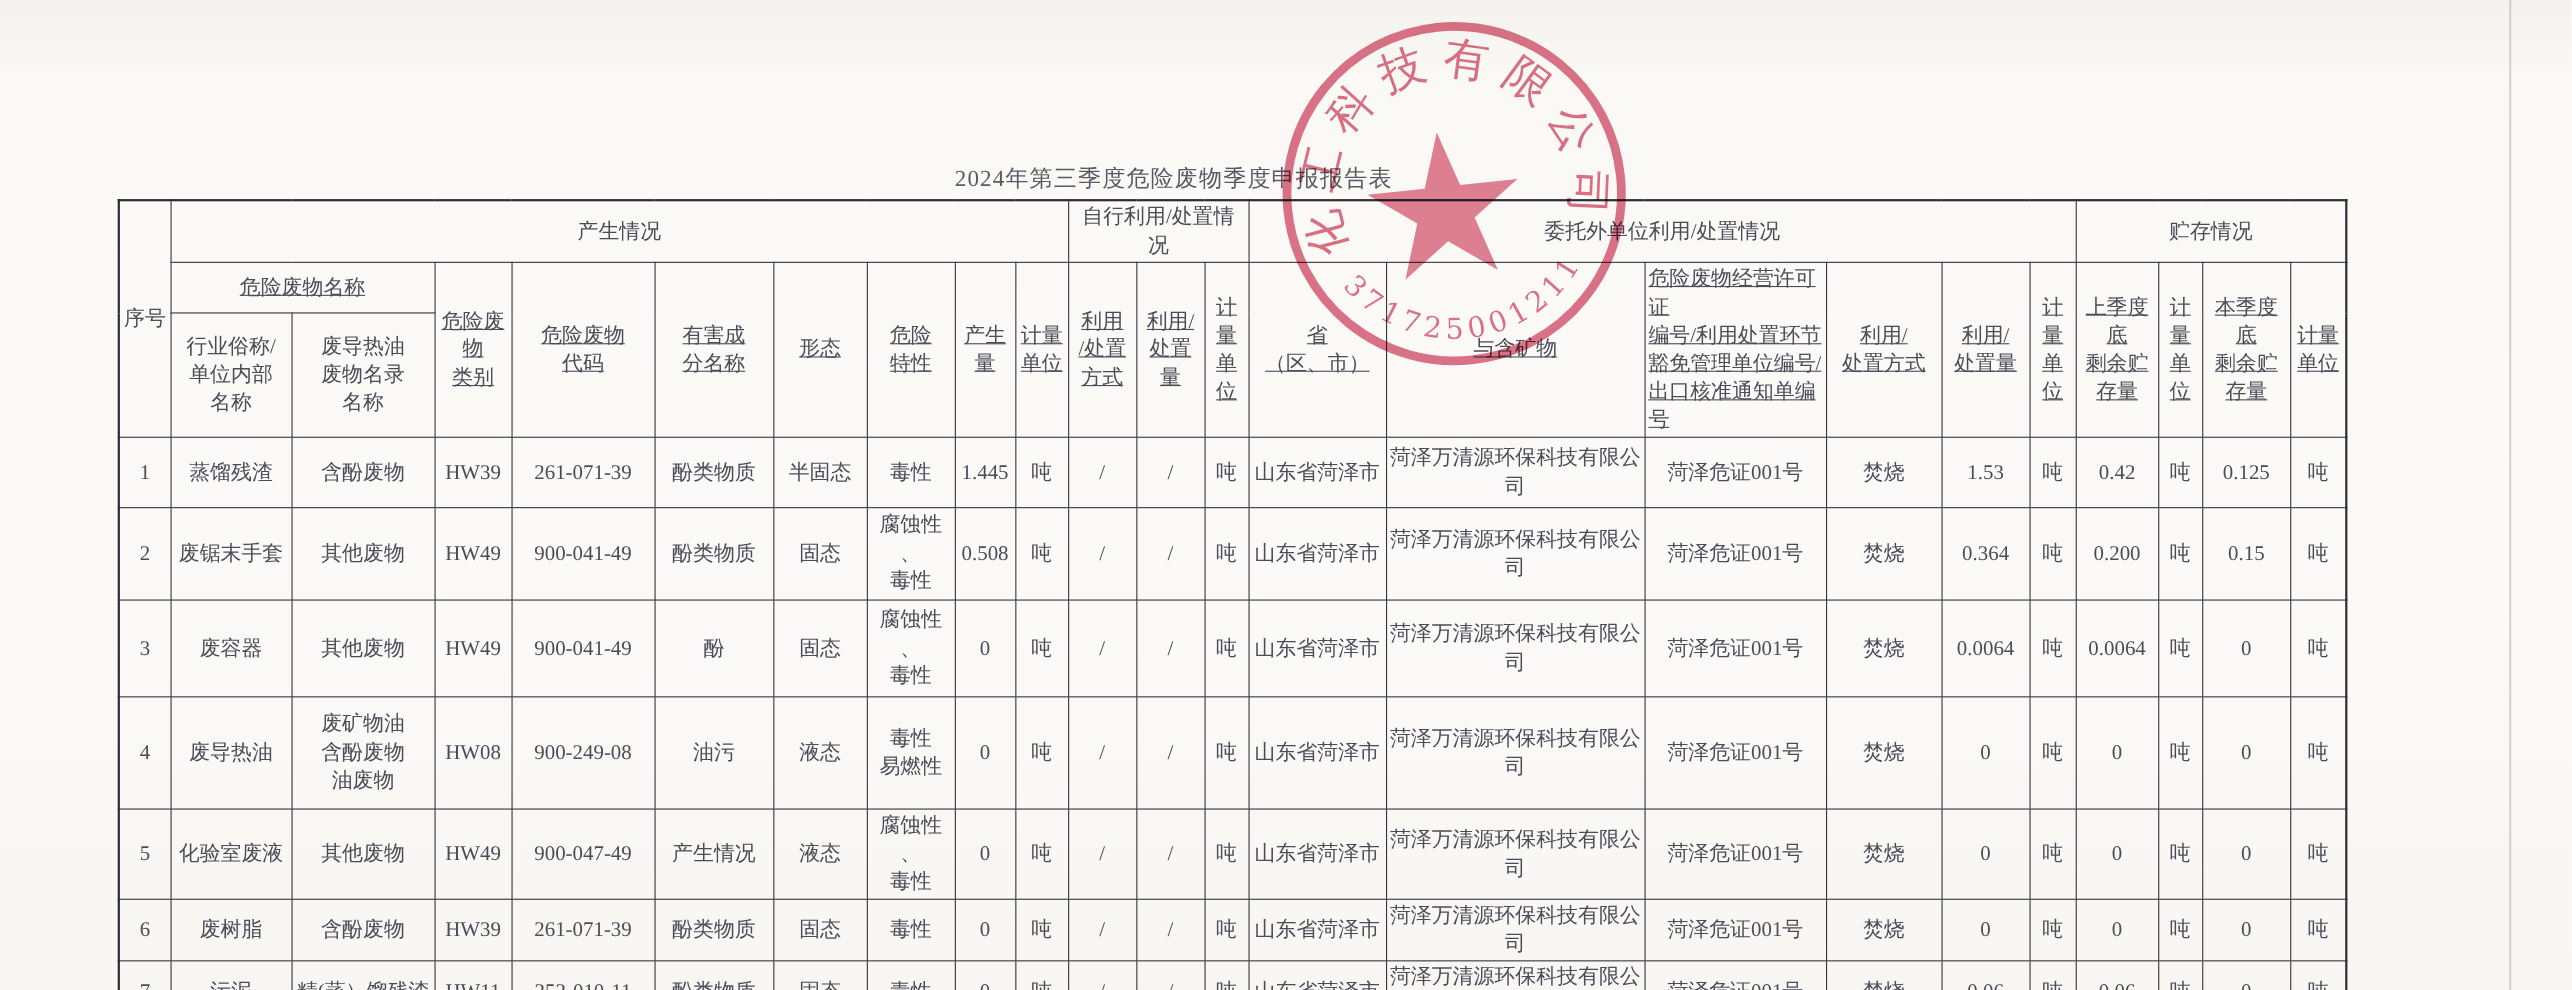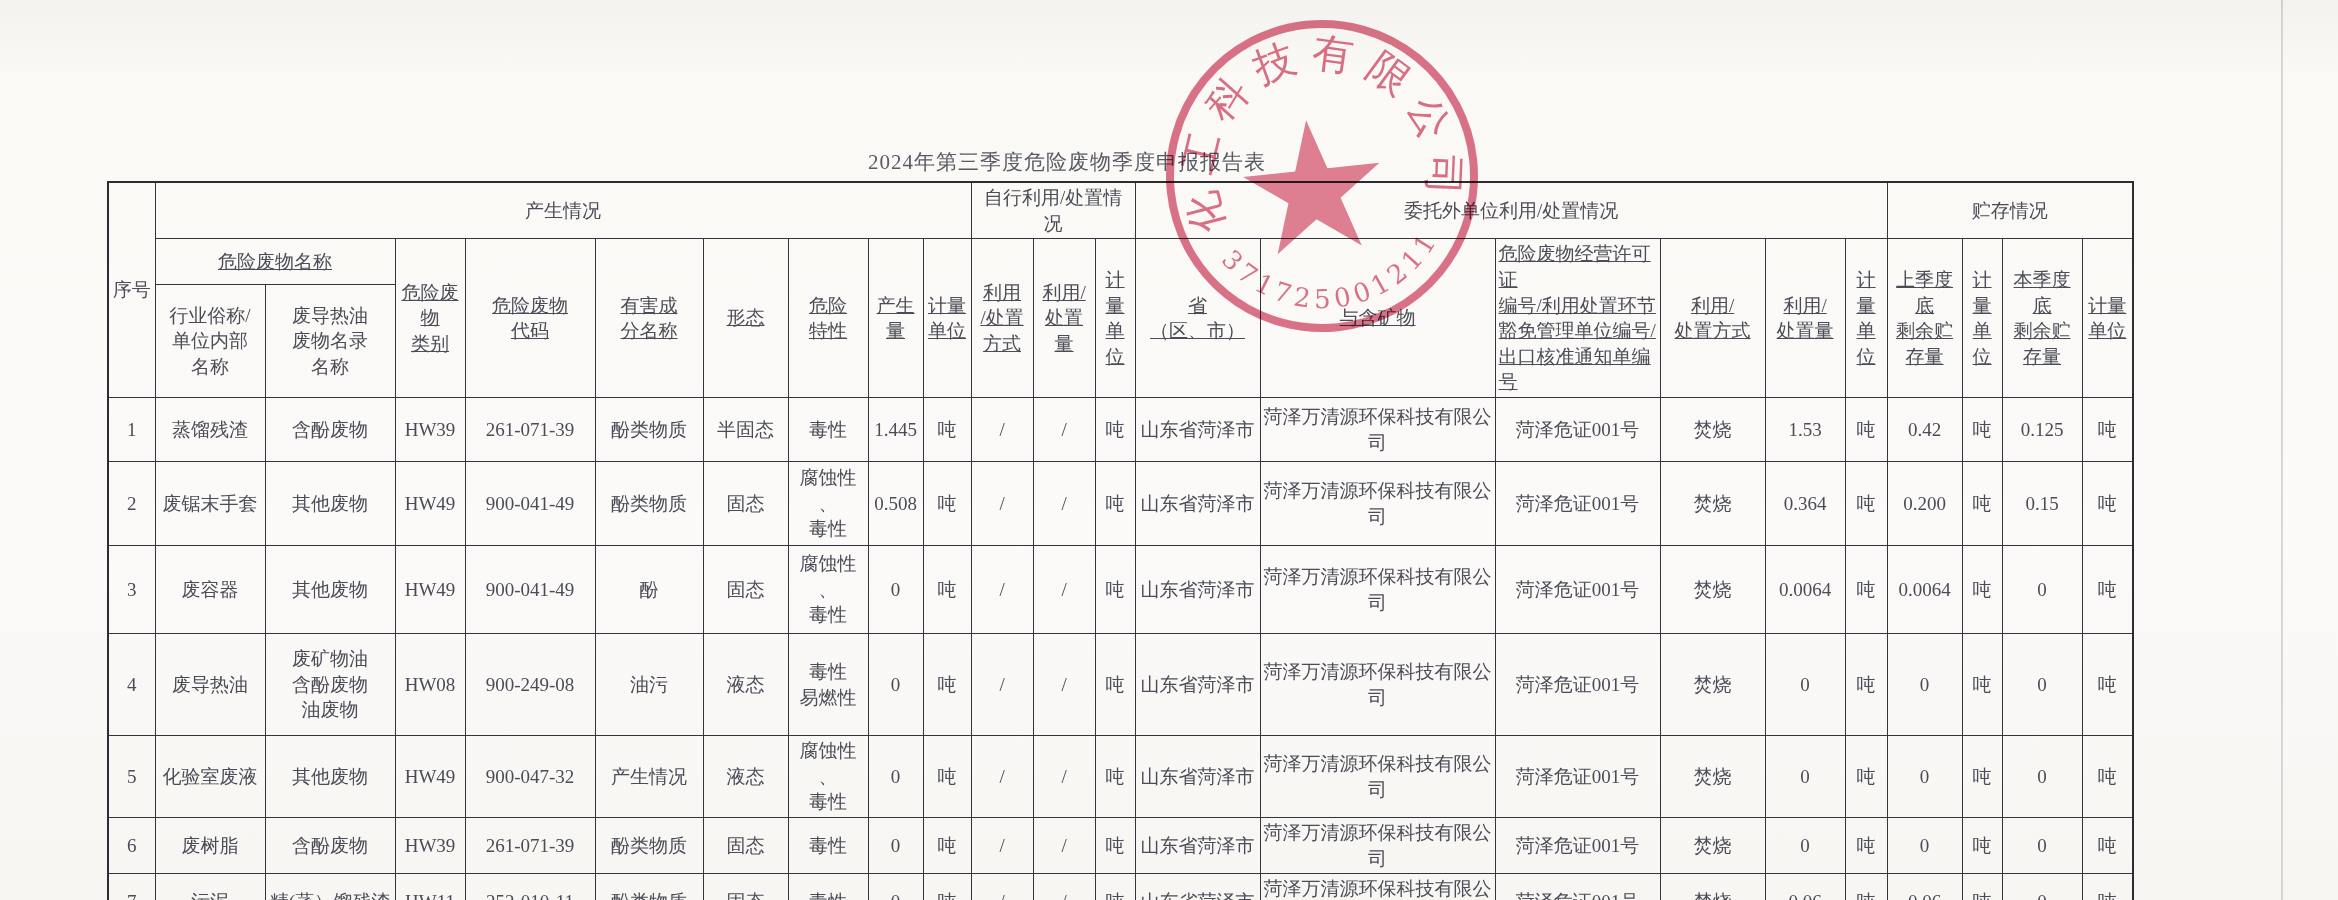--- a/index.html
+++ b/index.html
@@ -259,21 +259,21 @@
           <td>0</td>
           <td>吨</td>
           <td>0</td>
           <td>吨</td>
         </tr>
         <tr>
           <td>5</td>
           <td>化验室废液</td>
           <td>其他废物</td>
           <td>HW49</td>
-          <td>900-047-32</td>
+          <td>900-047-49</td>
           <td>产生情况</td>
           <td>液态</td>
           <td>腐蚀性
 、
 毒性</td>
           <td>0</td>
           <td>吨</td>
           <td>/</td>
           <td>/</td>
           <td>吨</td>

